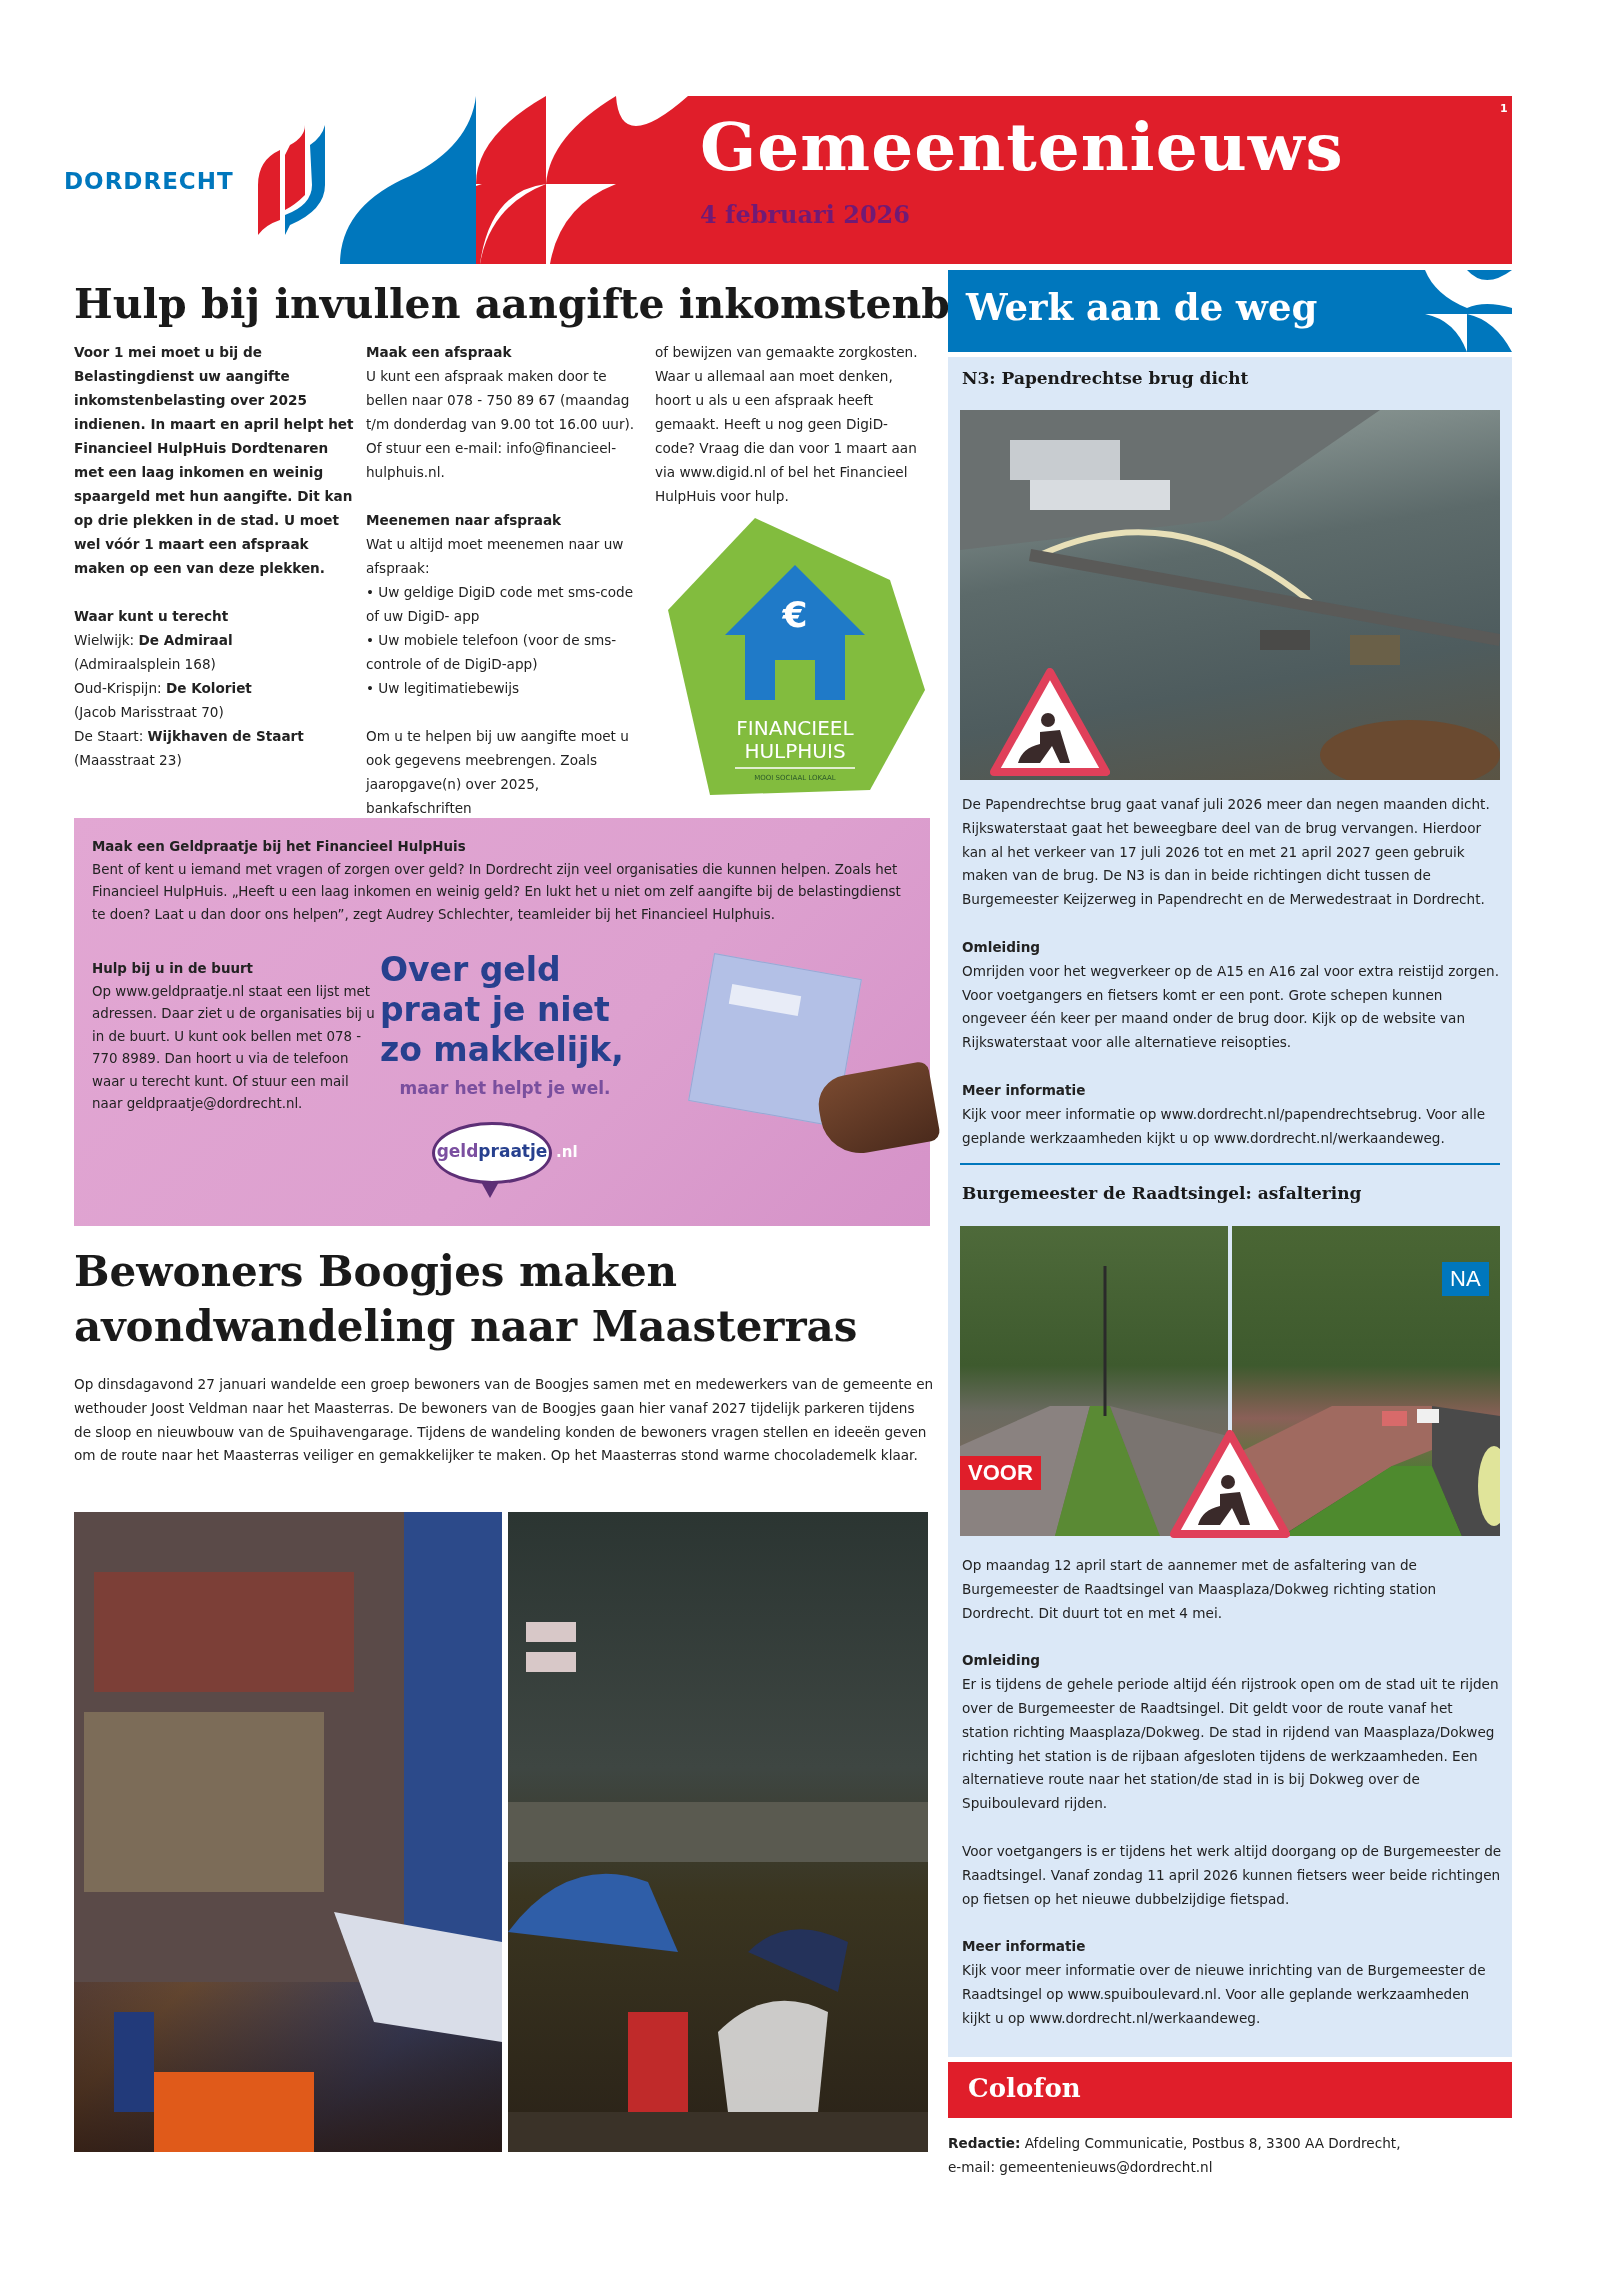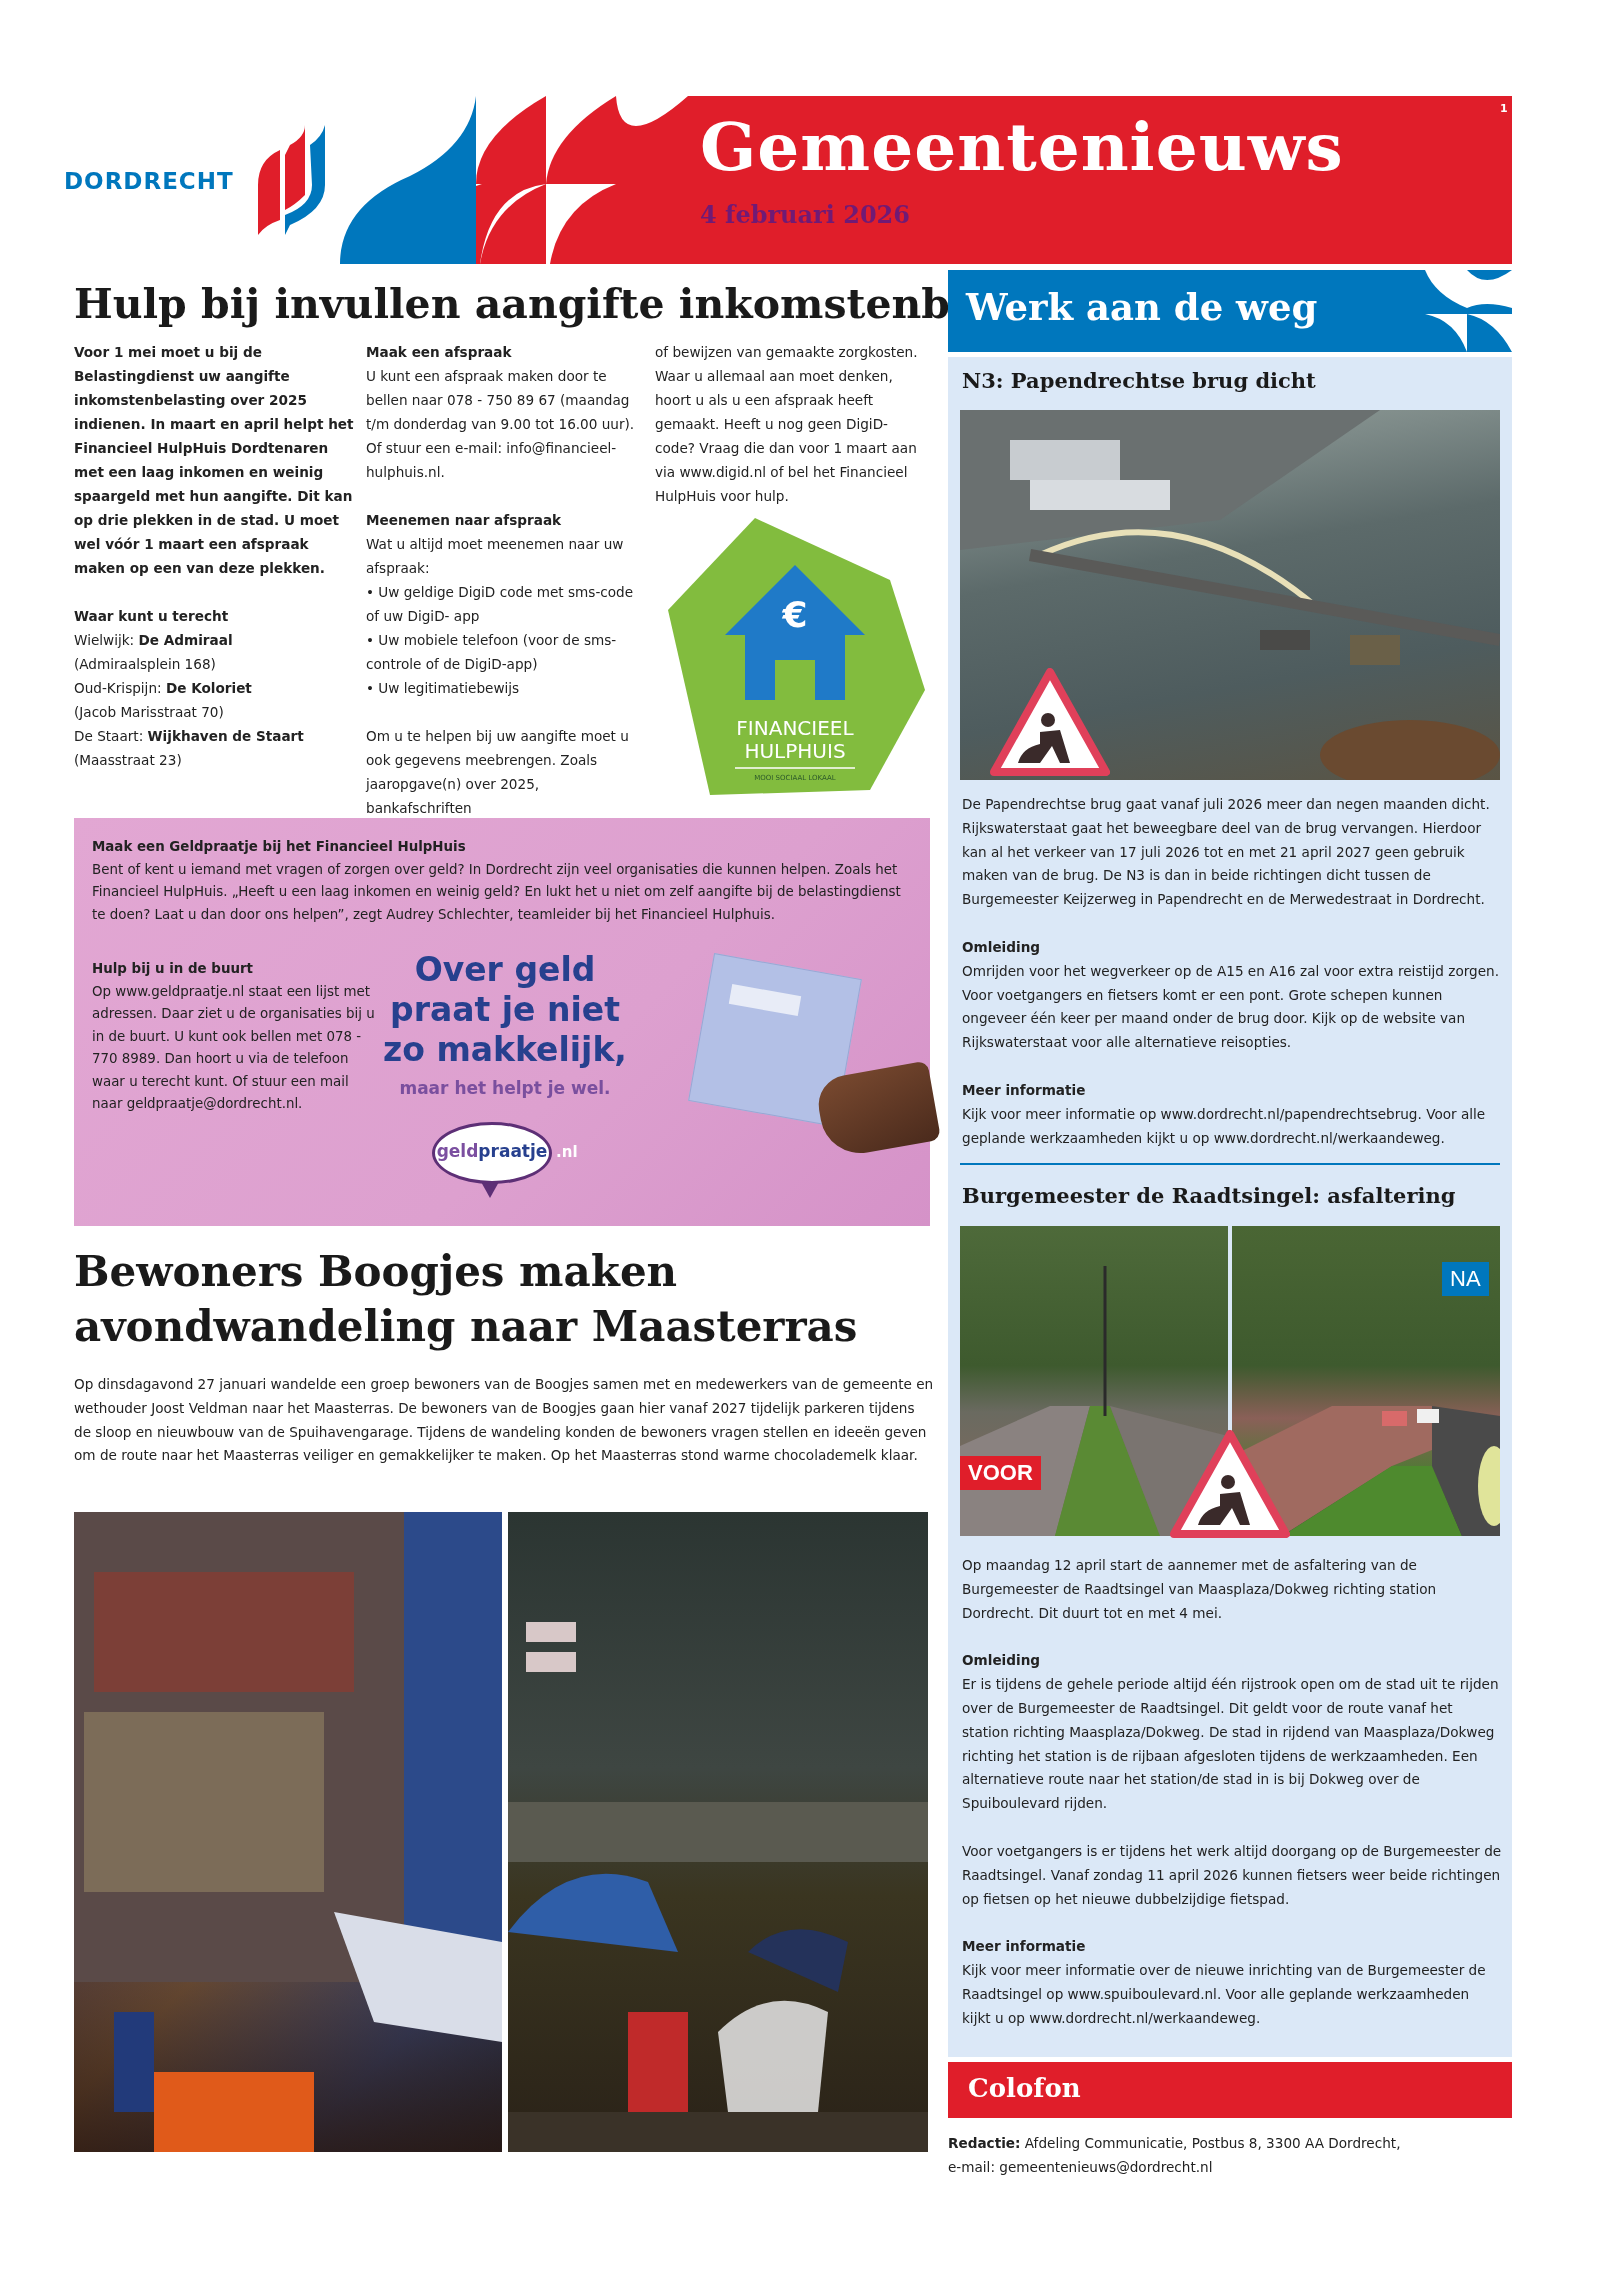--- a/index.html
+++ b/index.html
@@ -29,21 +29,21 @@
   #col3 { left: 655px; top: 340px; width: 270px; }
 
   #fh-logo { left: 660px; top: 510px; width: 270px; height: 285px; }
 
   
   #geld-ad { left: 74px; top: 818px; width: 856px; height: 408px; background: linear-gradient(135deg,#e2a7d3 0%, #dda0cf 60%, #d592c8 100%); }
   #geld-intro { left: 92px; top: 836px; width: 820px; font-size: 13.4px; line-height: 22.5px; color: #222; }
   #geld-intro .b { font-weight: bold; display: block; }
   #geld-help { left: 92px; top: 958px; width: 290px; font-size: 13.4px; line-height: 22.5px; color: #222; }
   #geld-help .b { font-weight: bold; display: block; }
-  #ad-slogan { left: 380px; top: 950px; width: 250px; text-align: center; color: #27408e; font-family: "DejaVu Sans", sans-serif; font-weight: bold; font-size: 33px; line-height: 40px; }
+  #ad-slogan { left: 380px; top: 950px; width: 250px; color: #27408e; font-family: "DejaVu Sans", sans-serif; font-weight: bold; font-size: 33px; line-height: 40px; }
   #ad-sub { left: 380px; top: 1078px; width: 250px; text-align: center; color: #7a4f9e; font-family: "DejaVu Sans", sans-serif; font-weight: bold; font-size: 17px; }
   #ad-bubble { left: 432px; top: 1122px; width: 120px; height: 62px; background: #fff; border: 3px solid #5d2f76; border-radius: 50%; }
   #ad-bubble-text { left: 432px; top: 1141px; width: 120px; text-align: center; font-family: "DejaVu Sans", sans-serif; font-weight: bold; font-size: 17px; }
   #ad-bubble-text .g1 { color: #7b4fa0; }
   #ad-bubble-text .g2 { color: #27408e; }
   #ad-bubble-nl { left: 556px; top: 1143px; color: #fff; font-family: "DejaVu Sans", sans-serif; font-weight: bold; font-size: 15px; }
   #ad-bubble-tail { left: 480px; top: 1180px; width: 0; height: 0; border-left: 10px solid transparent; border-right: 10px solid transparent; border-top: 18px solid #5d2f76; }
   #ad-envelope { left: 700px; top: 965px; width: 150px; height: 150px; background: #b3c0e6; transform: rotate(10deg); border: 1px solid #9aa7d4; }
   #ad-envelope-win { left: 730px; top: 990px; width: 70px; height: 20px; background: #e8ecf7; transform: rotate(10deg); }
   #ad-hand { left: 820px; top: 1070px; width: 115px; height: 80px; background: linear-gradient(160deg,#7a4a30,#4a2a1c); border-radius: 30px 10px 10px 40px; transform: rotate(-10deg); }
@@ -53,21 +53,21 @@
   #article2-body { left: 74px; top: 1373px; width: 860px; font-size: 13.6px; line-height: 23.8px; color: #222; }
   #photo-left { left: 74px; top: 1512px; width: 428px; height: 640px; background:
      linear-gradient(180deg, rgba(0,0,0,0) 60%, rgba(40,20,10,0.8) 100%),
      linear-gradient(135deg, #2e3a6a 0%, #4a3a4a 30%, #7a5a40 55%, #3a4a7a 80%, #22304a 100%); overflow: hidden; }
   #photo-right { left: 508px; top: 1512px; width: 420px; height: 640px; background:
      linear-gradient(180deg, #2b3532 0%, #3e4642 40%, #3a3520 60%, #2a2218 100%); overflow: hidden; }
   #waw-header { left: 948px; top: 270px; width: 564px; height: 82px; background: #0077bd; }
   #waw-title { left: 966px; top: 285px; color: #fff; font-size: 37px; }
   #waw-deco { left: 1425px; top: 270px; width: 87px; height: 82px; }
   #waw-panel { left: 948px; top: 357px; width: 564px; height: 1700px; background: #dbe8f7; }
-  .h3 { font-size: 21px; color: #1a1a1a; }
+  .h3 { font-size: 17px; color: #1a1a1a; }
   #n3-title { left: 962px; top: 368px; }
   #bridge-photo { left: 960px; top: 410px; width: 540px; height: 370px; background:
      linear-gradient(170deg, #9aa59f 0%, #7d8a88 20%, #5c6a6a 40%, #4e5c5e 70%, #5a5444 100%); overflow:hidden; }
   .rtext { font-size: 13.6px; line-height: 23.8px; color: #222; }
   .rtext .b { font-weight: bold; display: block; }
   #n3-body { left: 962px; top: 793px; width: 540px; }
   #divider { left: 960px; top: 1163px; width: 540px; height: 2px; background: #0077bd; }
   #bds-title { left: 962px; top: 1183px; }
   #bds-photo-voor { left: 960px; top: 1226px; width: 268px; height: 310px; background:
      linear-gradient(180deg, #4e6a3a 0%, #3e5a2e 45%, #6a6a60 60%, #7a6a5e 80%, #5a8a3a 100%); overflow:hidden; }

